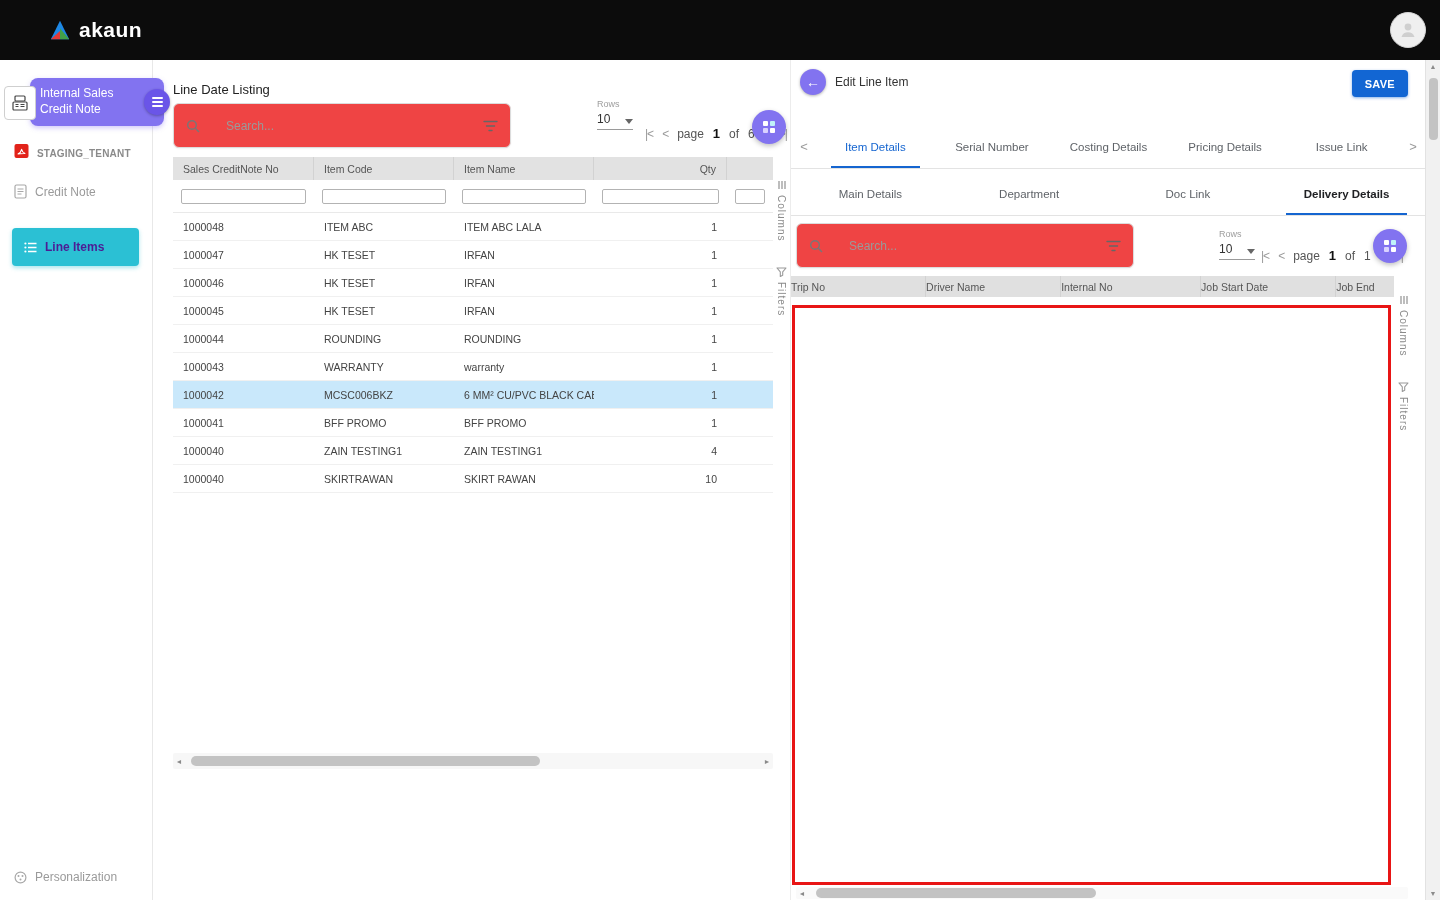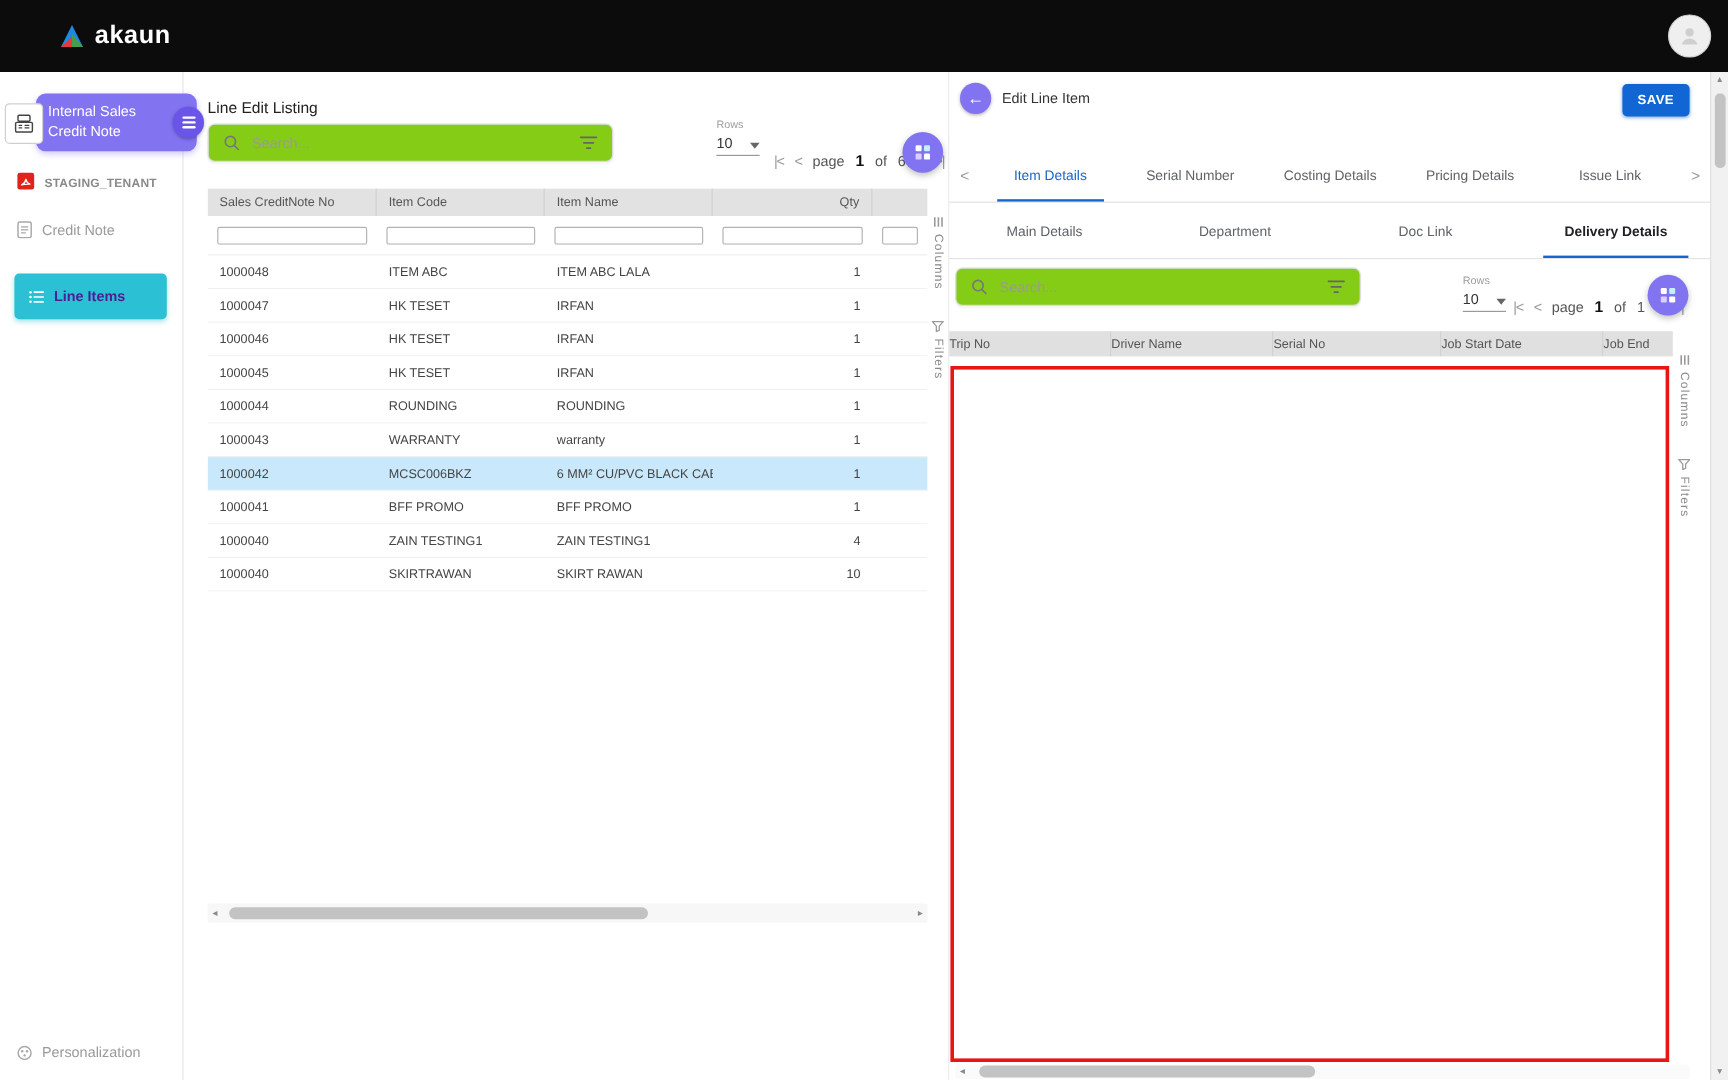--- a/index.html
+++ b/index.html
@@ -24,21 +24,21 @@
   .side-row{position:absolute;left:14px;display:flex;align-items:center;gap:8px;color:#9a9a9a;font-size:12px;cursor:pointer;}
   .side-row.staging{top:83px;font-size:10px;font-weight:bold;letter-spacing:.2px;color:#8a8a8a;align-items:flex-end;}
   .side-row.credit{top:124px;}
   .lineitems-btn{position:absolute;left:12px;top:168px;width:127px;height:38px;background:var(--teal,#2bc0d4);border-radius:4px;color:#4c1d95;font-weight:bold;font-size:12px;display:flex;align-items:center;gap:8px;padding-left:12px;box-sizing:border-box;box-shadow:0 2px 4px rgba(40,190,210,.4);cursor:pointer;}
   .personalization{position:absolute;left:14px;bottom:16px;display:flex;align-items:center;gap:8px;color:#9a9a9a;font-size:12px;cursor:pointer;}
   
   .left-panel{position:absolute;left:152px;top:60px;width:638px;bottom:0;background:#fff;}
   .right-panel{position:absolute;left:790px;top:60px;width:635px;bottom:0;background:#fff;border-left:1px solid #ececec;}
   .panel-title{position:absolute;left:21px;top:22px;font-size:13px;color:#222;}
   
-  .searchbox{position:absolute;height:32px;border:1px solid #dcdcdc;border-radius:6px;background:#84cc16;display:flex;align-items:center;padding:0 12px;box-sizing:border-box;gap:8px;box-shadow:0 1px 2px rgba(0,0,0,.05);}
+  .searchbox{position:absolute;height:45px;border:1px solid #dcdcdc;border-radius:6px;background:#ef4444;display:flex;align-items:center;padding:0 12px;box-sizing:border-box;gap:24px;box-shadow:0 1px 2px rgba(0,0,0,.05);}
   .searchbox input{border:none;outline:none;flex:1;font-size:12px;color:#333;font-family:inherit;background:transparent;}
   .searchbox input::placeholder{color:#9a9a9a;}
   .lp-search{left:21px;top:43px;width:338px;}
   .rp-search{left:5px;top:163px;width:338px;}
   
   .rows-box{position:absolute;width:40px;}
   .lp-rows{left:445px;top:39px;}
   .rp-rows{left:428px;top:169px;}
   .rows-label{font-size:9px;color:#9d9d9d;margin-bottom:3px;}
   .rows-select{display:flex;justify-content:space-between;align-items:flex-end;border-bottom:1px solid #9a9a9a;width:36px;padding-bottom:3px;font-size:12px;color:#333;cursor:pointer;}
@@ -191,21 +191,21 @@
         <circle cx="4.5" cy="5" r="1" fill="#a8a8a8"></circle>
           <circle cx="8.5" cy="5" r="1" fill="#a8a8a8"></circle>
           <circle cx="6.5" cy="8.5" r="1" fill="#a8a8a8"></circle>
       </svg>
     </span>
     <span>Personalization</span>
   </div>
 </div>
 
 <div class="left-panel">
-  <div class="panel-title">Line Edit Listing</div>
+  <div class="panel-title">Line Date Listing</div>
 
   <div class="searchbox lp-search">
     <span>
       <svg width="14" height="14" viewBox="0 0 14 14">
           <circle cx="6" cy="6" r="4.3" fill="none" stroke="#777" stroke-width="1.4"></circle>
           <path d="M9.3 9.3L13 13" stroke="#777" stroke-width="1.4"></path>
         </svg>
     </span>
     <input placeholder="Search..." style="">
     <span>
@@ -427,21 +427,21 @@
         <i></i>
         <i></i>
         <i></i>
         <i></i>
       </span>
   </div>
 
   <div class="rp-thead">
       <div class="rtcell r0">Trip No</div>
       <div class="rtcell r1">Driver Name</div>
-      <div class="rtcell r2">Serial No</div>
+      <div class="rtcell r2">Internal No</div>
       <div class="rtcell r3">Job Start Date</div>
       <div class="rtcell r4">Job End</div>
     </div>
 
   <div class="red-box"></div>
 
   <div class="strip rp-strip">
     <div class="strip-item">
       <span>
         <svg width="10" height="10" viewBox="0 0 10 10">

